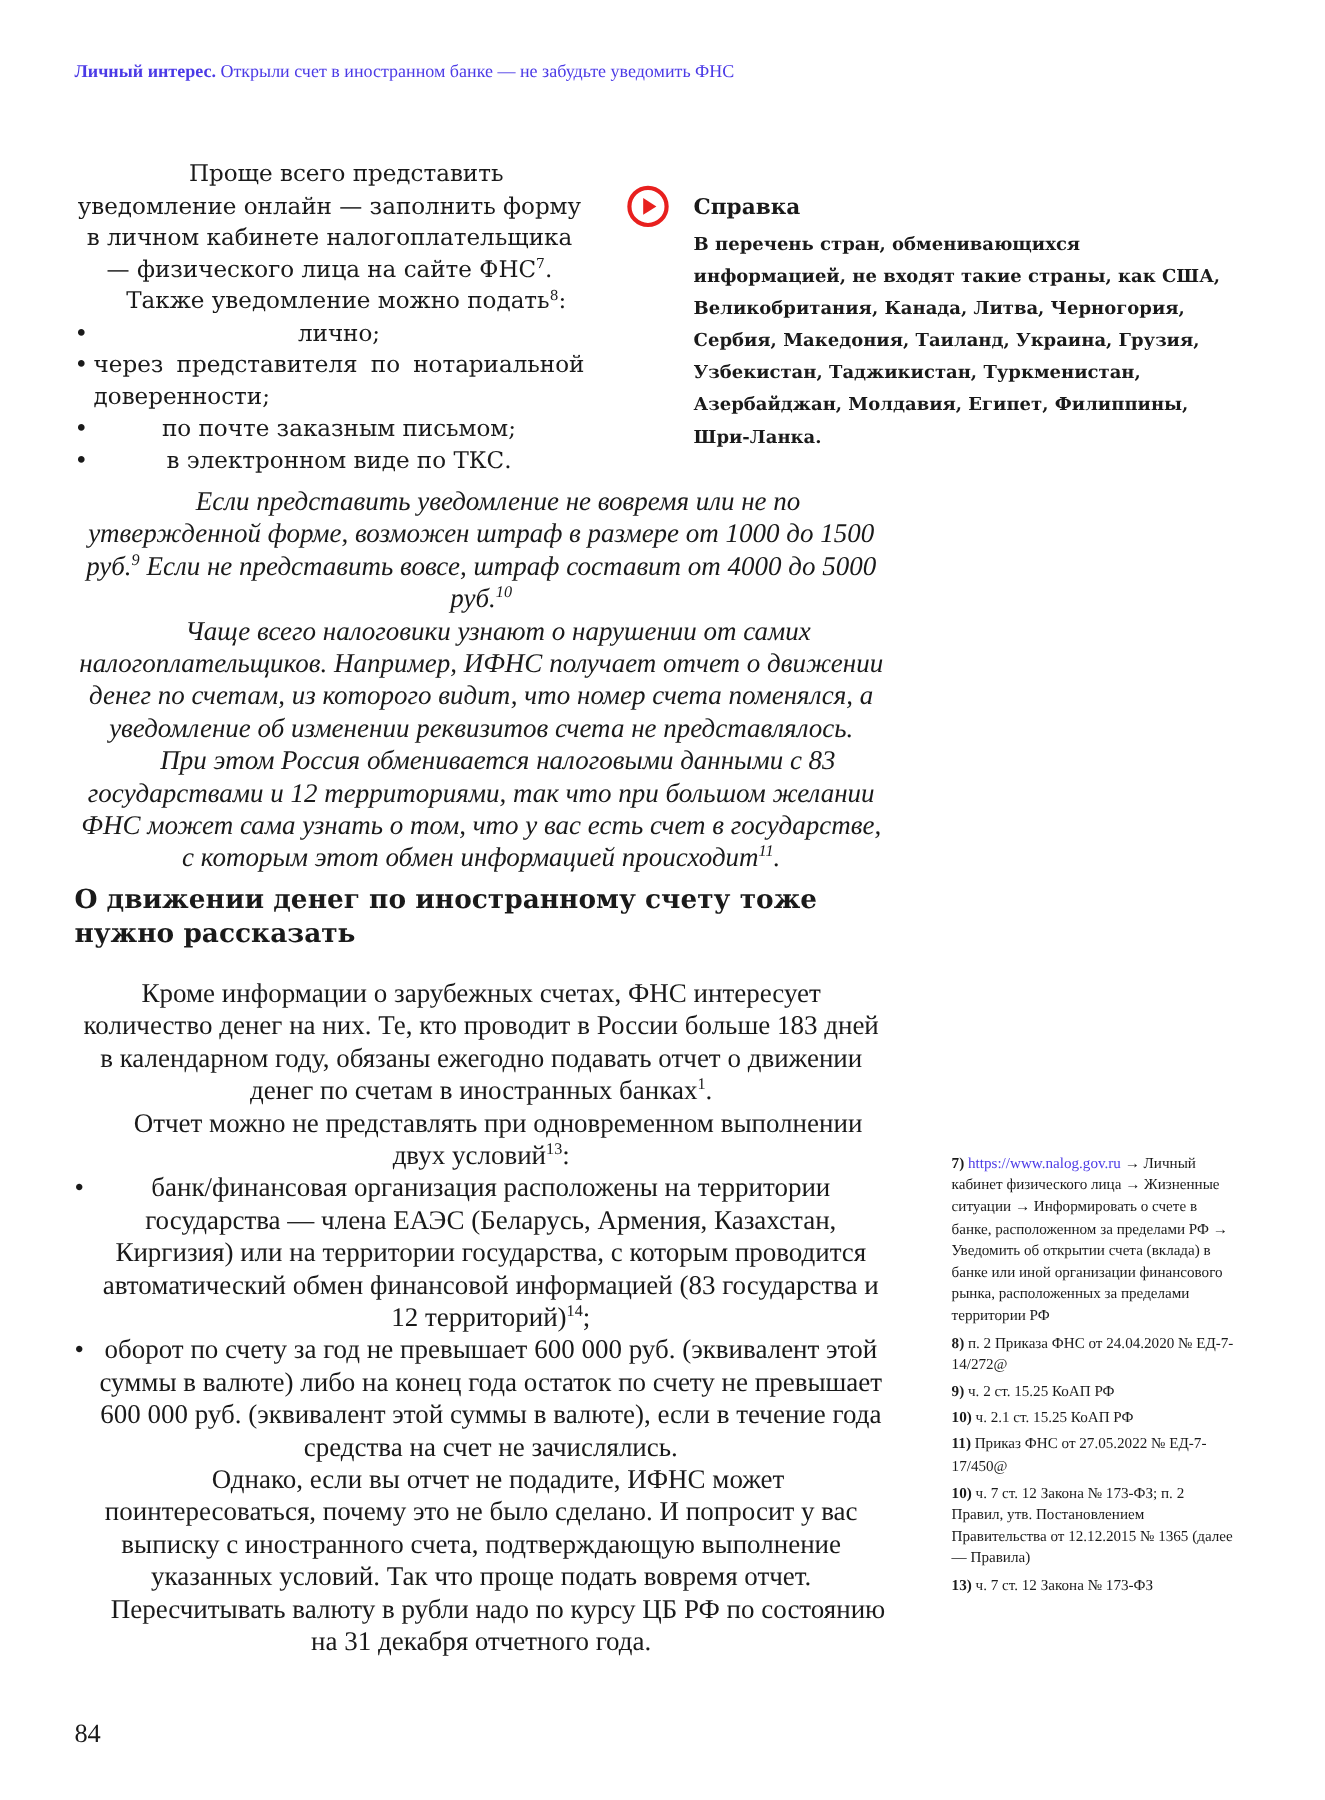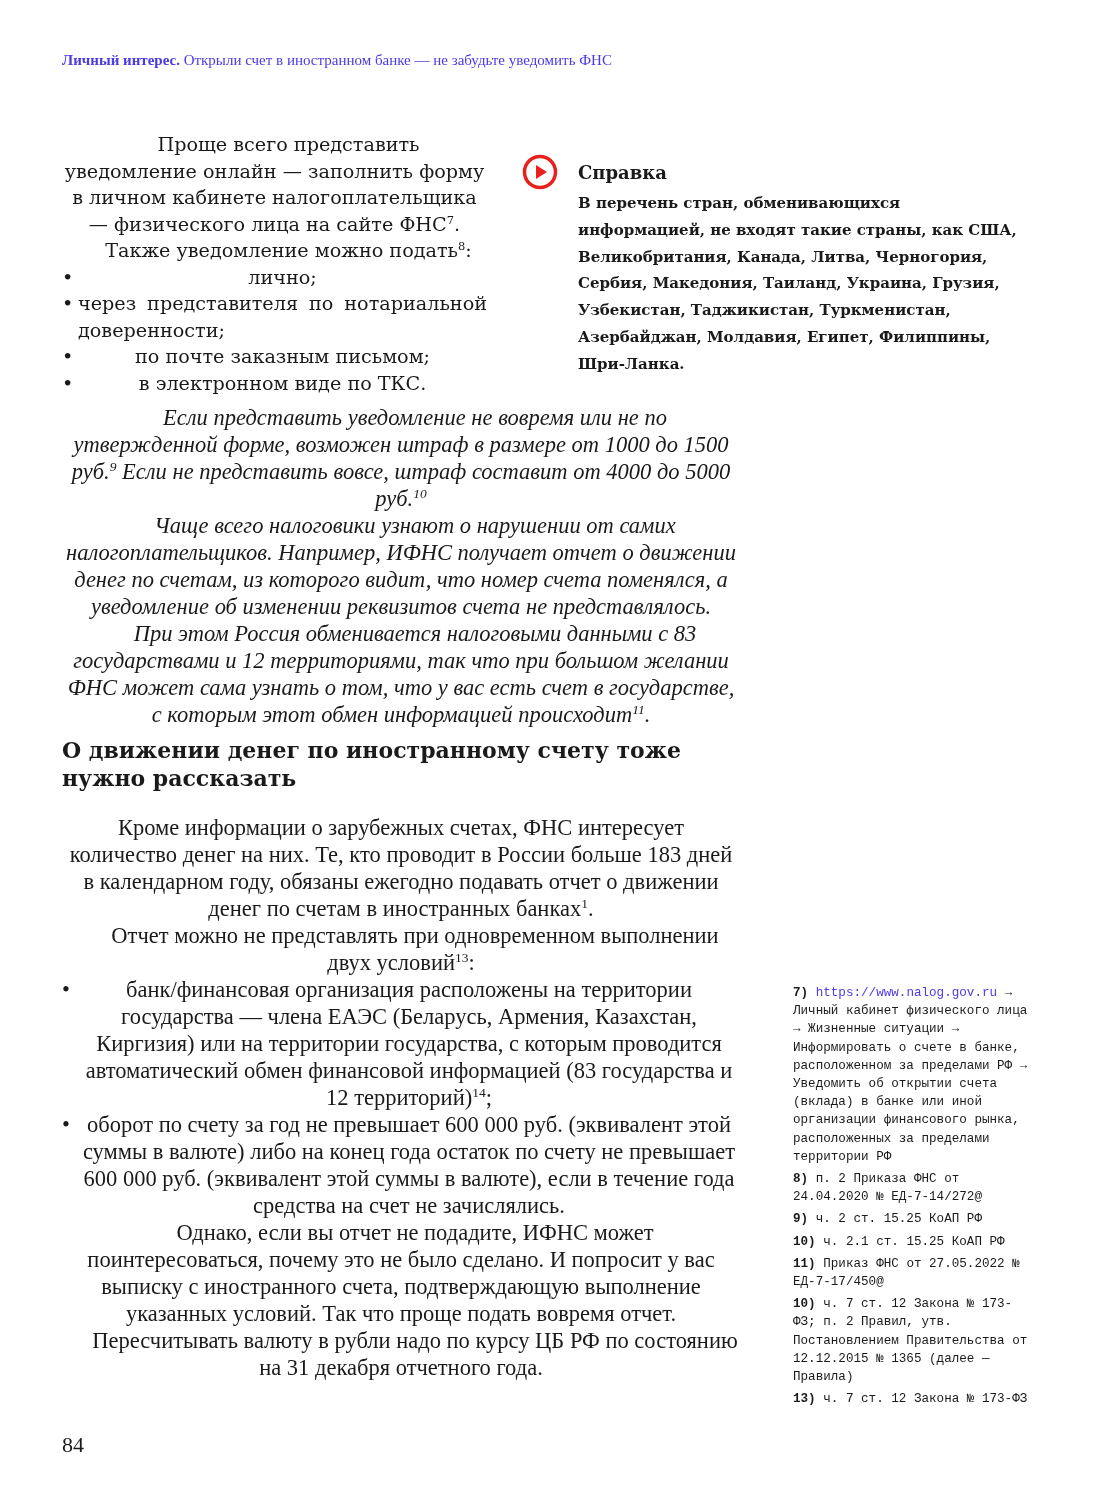--- a/index.html
+++ b/index.html
@@ -39,22 +39,22 @@
   }
   .aside-body {
     position: absolute; left: 56px; top: 36px; width: 440px;
     font-family: "DejaVu Serif", serif; font-weight: bold; font-size: 15px; line-height: 26.8px;
   }
   .section-title {
     position: absolute; left: 62px; top: 736px; width: 680px;
     font-family: "DejaVu Serif", serif; font-weight: bold; font-size: 22px; line-height: 28px;
   }
   .footnotes {
-    position: absolute; left: 793px; top: 984px; width: 235px;
-    font-family: Liberation Mono, monospace; font-size: 12.6px; line-height: 18.2px;
+    position: absolute; left: 793px; top: 960px; width: 235px;
+    font-family: Liberation Serif, serif; font-size: 12.6px; line-height: 18.2px;
   }
   .fn { margin-bottom: 4px; }
   .fn b { font-weight: bold; }
   .fn a { color: #4b3ae6; text-decoration: none; }
   .page-num {
     position: absolute; left: 62px; top: 1432px; font-family: "Liberation Serif", serif; font-size: 22px; text-align: center;
   }
 </style>
 </head>
 <body>

